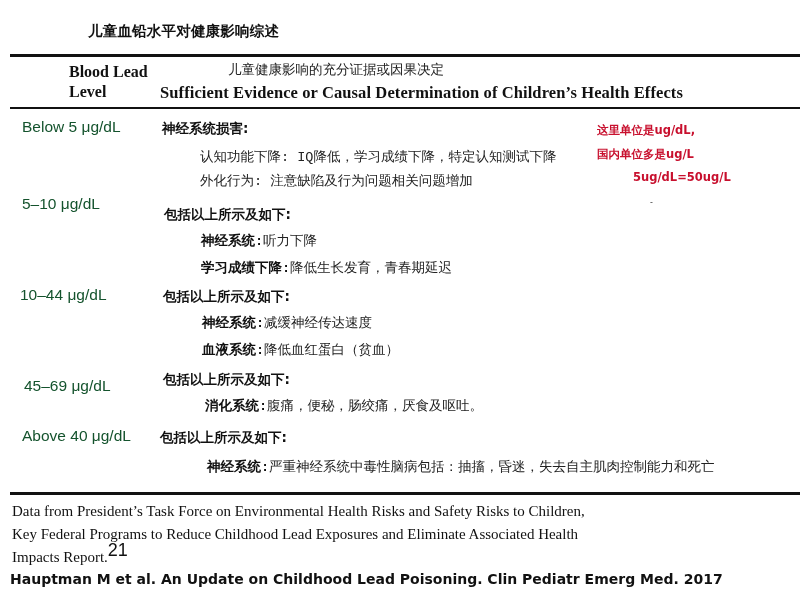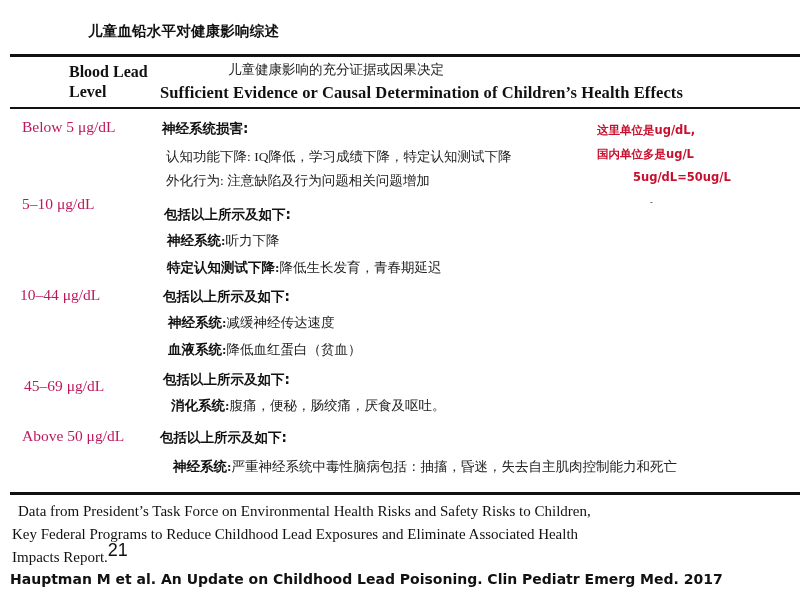--- a/index.html
+++ b/index.html
@@ -51,34 +51,35 @@
     }
     .hdr-en {
       left: 160px; top: 83px;
       font-family: "Liberation Serif", serif;
       font-weight: bold;
       font-size: 16.5px;
       letter-spacing: 0.1px;
     }
 
     .level {
-      font-family: Liberation Serif, serif;
+      font-family: Liberation Sans, sans-serif;
       font-size: 15.5px;
-      color: #be185d;
+      color: #14532d;
     }
     .cn-bold {
       font-family: "DejaVu Sans", sans-serif;
       font-weight: bold;
       font-size: 13.5px;
       color: #111;
     }
     .cn {
-      font-family: Liberation Serif, serif;
+      font-family: Liberation Mono, monospace;
       font-size: 13.5px;
       color: #222;
+      margin-left: 34px;
     }
     .cn .lbl {
       font-weight: bold;
       color: #111;
     }
     .note {
       left: 597px;
       font-family: "DejaVu Sans", sans-serif;
       font-weight: bold;
       font-size: 11.5px;
@@ -141,21 +142,21 @@
 </div>
 <div class="abs dot">-</div>
 
 <div>
   <div class="abs level" style="left:22px; top:195px;">5–10 μg/dL</div>
   <div class="abs cn-bold" style="left:164px; top:206px;">包括以上所示及如下:</div>
   <div class="abs cn" style="left:167px; top:232px;">
     <span class="lbl">神经系统:</span><span>听力下降</span>
   </div>
   <div class="abs cn" style="left:167px; top:259px;">
-    <span class="lbl">特定认知测试下降:</span><span>降低生长发育，青春期延迟</span>
+    <span class="lbl">学习成绩下降:</span><span>降低生长发育，青春期延迟</span>
   </div>
 </div>
 
 <div>
   <div class="abs level" style="left:20px; top:286px;">10–44 μg/dL</div>
   <div class="abs cn-bold" style="left:163px; top:288px;">包括以上所示及如下:</div>
   <div class="abs cn" style="left:168px; top:314px;">
     <span class="lbl">神经系统:</span><span>减缓神经传达速度</span>
   </div>
   <div class="abs cn" style="left:168px; top:341px;">
@@ -165,26 +166,26 @@
 
 <div>
   <div class="abs level" style="left:24px; top:369px;margin-top:8px;">45–69 μg/dL</div>
   <div class="abs cn-bold" style="left:163px; top:371px;">包括以上所示及如下:</div>
   <div class="abs cn" style="left:171px; top:397px;">
     <span class="lbl">消化系统:</span><span>腹痛，便秘，肠绞痛，厌食及呕吐。</span>
   </div>
 </div>
 
 <div>
-  <div class="abs level" style="left:22px; top:427px;">Above 50 μg/dL</div>
+  <div class="abs level" style="left:22px; top:427px;">Above 40 μg/dL</div>
   <div class="abs cn-bold" style="left:160px; top:429px;">包括以上所示及如下:</div>
   <div class="abs cn" style="left:173px; top:458px;">
     <span class="lbl">神经系统:</span><span>严重神经系统中毒性脑病包括：抽搐，昏迷，失去自主肌肉控制能力和死亡</span>
   </div>
 </div>
 
 <div>
-  <div class="abs foot" style="top:503px;margin-left:6px;">Data from President’s Task Force on Environmental Health Risks and Safety Risks to Children,</div>
+  <div class="abs foot" style="top:503px;">Data from President’s Task Force on Environmental Health Risks and Safety Risks to Children,</div>
   <div class="abs foot" style="top:526px;">Key Federal Programs to Reduce Childhood Lead Exposures and Eliminate Associated Health</div>
   <div class="abs foot" style="top:549px;"><span>Impacts Report.</span><sup>21</sup></div>
 </div>
 
 <div class="abs cite">Hauptman M et al. An Update on Childhood Lead Poisoning. Clin Pediatr Emerg Med. 2017</div>
 
 </body></html>

